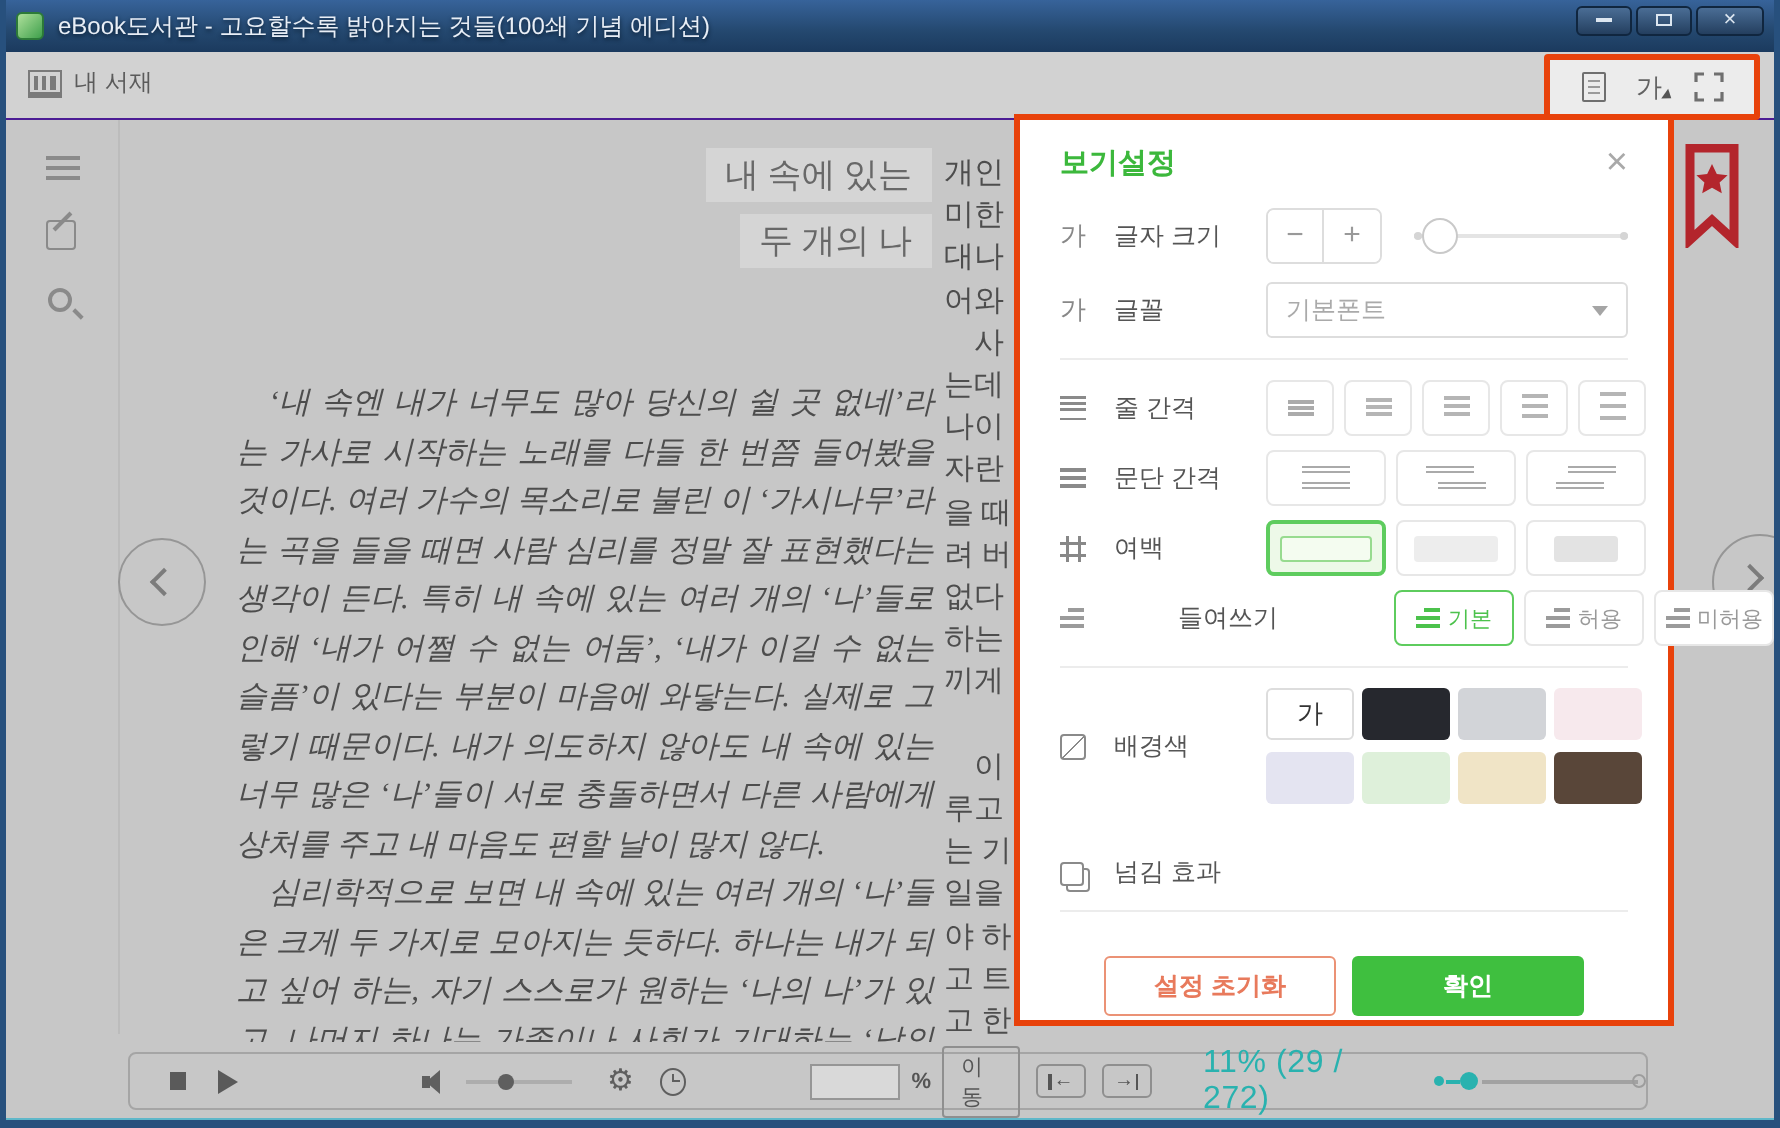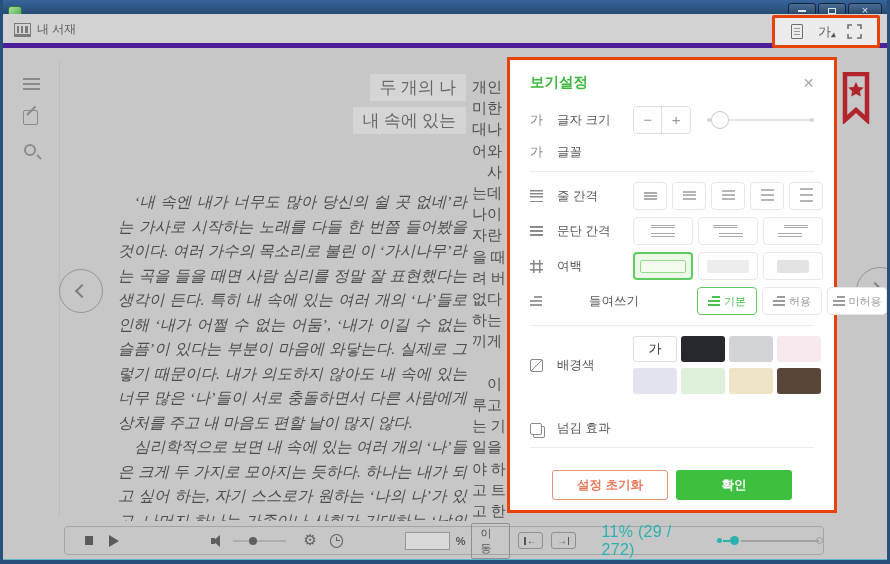--- a/index.html
+++ b/index.html
@@ -14,21 +14,21 @@
   .appicon { width:14px; height:14px; border-radius:3px; background:linear-gradient(135deg,#aee09b,#3fa04c); border:1px solid #2c7a38; margin-right:7px; flex:none; }
   .title-text { color:#e8eef6; font-size:12px; text-shadow:0 1px 2px #0a1c30; white-space:nowrap; }
   .winbtns { position:absolute; right:8px; top:3px; display:flex; gap:2px; }
   .winbtn { width:28px; height:15px; border:1px solid #10263f; border-radius:3px;
             background:linear-gradient(#4a6d95,#243f5f); color:#dce6f0; font-size:11px; line-height:12px; text-align:center; }
   .winbtn .maxbox { display:inline-block; width:8px; height:6px; border:1px solid #dce6f0; margin-top:3px; }
   .winbtn .minbar { display:inline-block; width:8px; height:2px; background:#dce6f0; margin-bottom:2px; }
   .winbtn.close { width:34px; }
 
   
-  .toolbar { position:absolute; left:-3px; top:14px; width:890px; height:34px; background:#d2d2d2; border-bottom:5px solid #4c1d95; }
+  .toolbar { position:absolute; left:-3px; top:26px; width:890px; height:34px; background:#d2d2d2; border-bottom:1px solid #4c1d95; }
   .library-btn { position:absolute; left:14px; top:7px; display:flex; align-items:center; gap:6px; color:#5b5b5b; font-size:12px; }
   .shelf-icon { width:17px; height:14px; border:1px solid #7a7a7a; background:
       linear-gradient(#7a7a7a,#7a7a7a) 2px 2px/2px 7px no-repeat,
       linear-gradient(#7a7a7a,#7a7a7a) 6px 2px/2px 7px no-repeat,
       linear-gradient(#7a7a7a,#7a7a7a) 10px 2px/3px 7px no-repeat,
       linear-gradient(#7a7a7a,#7a7a7a) 0 10px/17px 2px no-repeat; }
   .tool-annotation { position:absolute; right:10px; top:1px; width:108px; height:33px; border:3px solid #e8420b; border-radius:2px;
                      background:#ececec; display:flex; align-items:center; justify-content:space-evenly; }
   .doc-icon { width:12px; height:15px; border:1px solid #6f6f6f; border-radius:1px; background:
       linear-gradient(#9a9a9a,#9a9a9a) 2px 3px/6px 1px no-repeat,
@@ -164,20 +164,21 @@
   .progress-slider .track { position:absolute; left:24px; top:5px; width:78px; height:1.5px; background:#a2a2a2; }
   .progress-slider .end { position:absolute; right:0; top:2px; width:7px; height:7px; border-radius:50%; border:1px solid #9d9d9d; }
 </style>
 </head>
 <body>
 
 <div id="app">
 
   <div class="titlebar">
     <span class="appicon"></span>
+    <span class="title-text">eBook도서관  -  고요할수록 밝아지는 것들(100쇄 기념 에디션)</span>
     <span class="winbtns">
       <span class="winbtn"><span class="minbar"></span></span>
       <span class="winbtn"><span class="maxbox"></span></span>
       <span class="winbtn close">×</span>
     </span>
   </div>
 
   <div class="toolbar">
     <div class="library-btn">
       <span class="shelf-icon"></span>
@@ -191,22 +192,22 @@
       </svg>
     </div>
   </div>
 
   <div class="rail-divider"></div>
   <span class="toc-icon"></span>
   <span class="note-icon"></span>
   <span class="search-icon"></span>
 
   <div class="chapter-title">
+    <div><span>내 속에 있는</span></div>
     <div><span>두 개의 나</span></div>
-    <div><span>내 속에 있는</span></div>
   </div>
 
   <div class="book-text">
     <p>‘내 속엔 내가 너무도 많아 당신의 쉴 곳 없네’라는 가사로 시작하는 노래를 다들 한 번쯤 들어봤을 것이다. 여러 가수의 목소리로 불린 이 ‘가시나무’라는 곡을 들을 때면 사람 심리를 정말 잘 표현했다는 생각이 든다. 특히 내 속에 있는 여러 개의 ‘나’들로 인해 ‘내가 어쩔 수 없는 어둠’, ‘내가 이길 수 없는 슬픔’이 있다는 부분이 마음에 와닿는다. 실제로 그렇기 때문이다. 내가 의도하지 않아도 내 속에 있는 너무 많은 ‘나’들이 서로 충돌하면서 다른 사람에게 상처를 주고 내 마음도 편할 날이 많지 않다.</p>
     <p>심리학적으로 보면 내 속에 있는 여러 개의 ‘나’들은 크게 두 가지로 모아지는 듯하다. 하나는 내가 되고 싶어 하는, 자기 스스로가 원하는 ‘나의 나’가 있고, 나머지 하나는 가족이나 사회가 기대하는 ‘남의 나’가 있다. 즉 ‘나의 나’는 내 안에 있는</p>
   </div>
 
   <div class="right-col"><div>개인</div><div>미한</div><div>대나</div><div>어와</div><div>　사</div><div>는데</div><div>나이</div><div>자란</div><div>을 때</div><div>려 버</div><div>없다</div><div>하는</div><div>끼게</div><div>&nbsp;</div><div>　이</div><div>루고</div><div>는 기</div><div>일을</div><div>야 하</div><div>고 트</div><div>고 한</div></div>
 
   <svg class="bookmark" width="28" height="52" viewBox="0 0 28 52">
@@ -238,20 +239,24 @@
         <span class="track"></span>
         <span class="end" style="left:0;"></span>
         <span class="end" style="right:0;"></span>
         <span class="handle"></span>
       </span>
     </div>
 
     <div class="prow" style="margin-top:9px;">
       <span class="picon">가</span>
       <span class="plabel">글꼴</span>
+      <span class="pselect">
+        <span>기본폰트</span>
+        <span class="caret"></span>
+      </span>
     </div>
 
     <div class="pdivider"></div>
 
     <div class="prow">
       <span class="picon">
           <span class="lines-mini2"></span>
         </span>
       <span class="plabel">줄 간격</span>
       <span class="optbtns">

